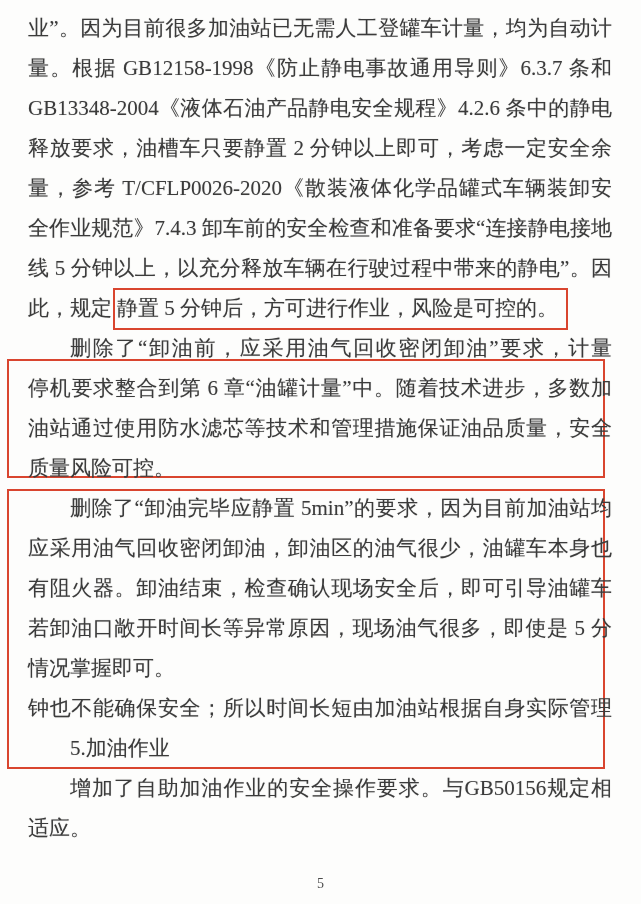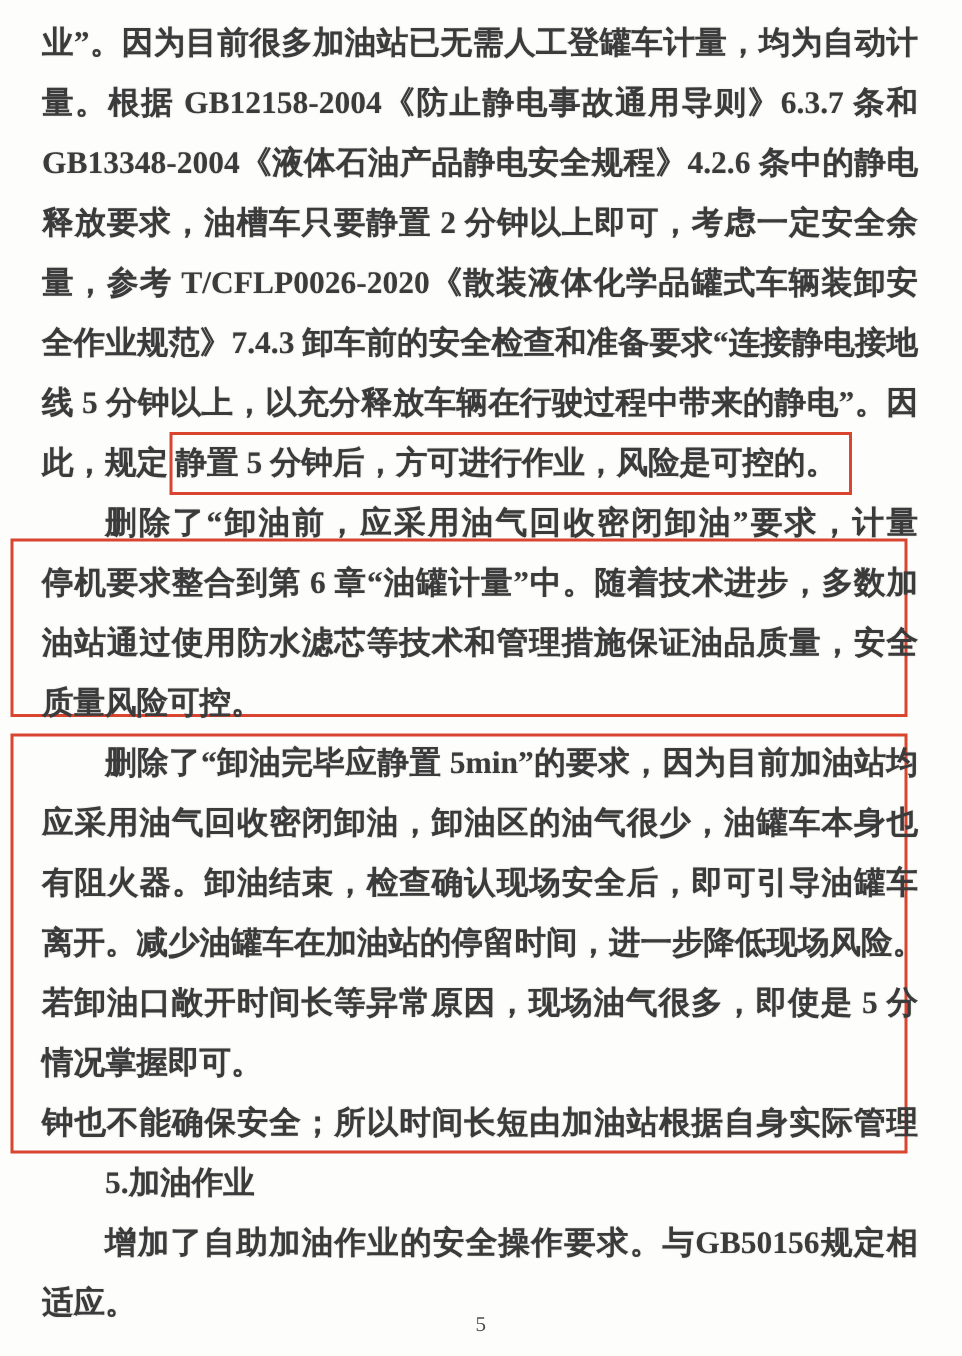--- a/index.html
+++ b/index.html
@@ -20,21 +20,20 @@
   .line {
     height: 40px;
     line-height: 40px;
     font-size: 21px;
     color: #3b3b3b;
     text-shadow: 0 0 1px rgba(80,80,80,0.35);
     text-align: justify;
     text-align-last: justify;
     overflow: visible;
     white-space: nowrap;
-    font-weight: bold;
   }
   .line.last {
     text-align: left;
     text-align-last: left;
   }
   .line.indent { text-indent: 42px; }
   .annot-box {
     position: absolute;
     box-sizing: border-box;
     border: 2.5px solid #d9452f;
@@ -60,37 +59,36 @@
 </head>
 <body>
 
 <div class="page">
 
   <div class="annot-box box2"></div>
   <div class="annot-box box3"></div>
 
   <div class="text-layer">
     <div class="line">业”。因为目前很多加油站已无需人工登罐车计量，均为自动计</div>
-    <div class="line">量。根据 GB12158-2004《防止静电事故通用导则》6.3.7 条和</div>
+    <div class="line">量。根据 GB12158-1998《防止静电事故通用导则》6.3.7 条和</div>
     <div class="line">GB13348-2004《液体石油产品静电安全规程》4.2.6 条中的静电</div>
     <div class="line">释放要求，油槽车只要静置 2 分钟以上即可，考虑一定安全余</div>
     <div class="line">量，参考 T/CFLP0026-2020《散装液体化学品罐式车辆装卸安</div>
     <div class="line">全作业规范》7.4.3 卸车前的安全检查和准备要求“连接静电接地</div>
     <div class="line">线 5 分钟以上，以充分释放车辆在行驶过程中带来的静电”。因</div>
     <div class="line last">
       <span>此，规定</span><span class="inline-annot">静置 5 分钟后，方可进行作业，风险是可控的。</span>
     </div>
     <div class="line indent">删除了“卸油前，应采用油气回收密闭卸油”要求，计量</div>
     <div class="line">停机要求整合到第 6 章“油罐计量”中。随着技术进步，多数加</div>
     <div class="line">油站通过使用防水滤芯等技术和管理措施保证油品质量，安全</div>
     <div class="line last">质量风险可控。</div>
     <div class="line indent">删除了“卸油完毕应静置 5min”的要求，因为目前加油站均</div>
     <div class="line">应采用油气回收密闭卸油，卸油区的油气很少，油罐车本身也</div>
     <div class="line">有阻火器。卸油结束，检查确认现场安全后，即可引导油罐车</div>
-    <div class="line">离开。减少油罐车在加油站的停留时间，进一步降低现场风险。</div>
     <div class="line">若卸油口敞开时间长等异常原因，现场油气很多，即使是 5 分</div>
     <div class="line last">情况掌握即可。</div>
     <div class="line">钟也不能确保安全；所以时间长短由加油站根据自身实际管理</div>
     <div class="line indent last">5.加油作业</div>
     <div class="line indent">增加了自助加油作业的安全操作要求。与GB50156规定相</div>
     <div class="line last">适应。</div>
   </div>
 
   <div class="page-number">5</div>
 

